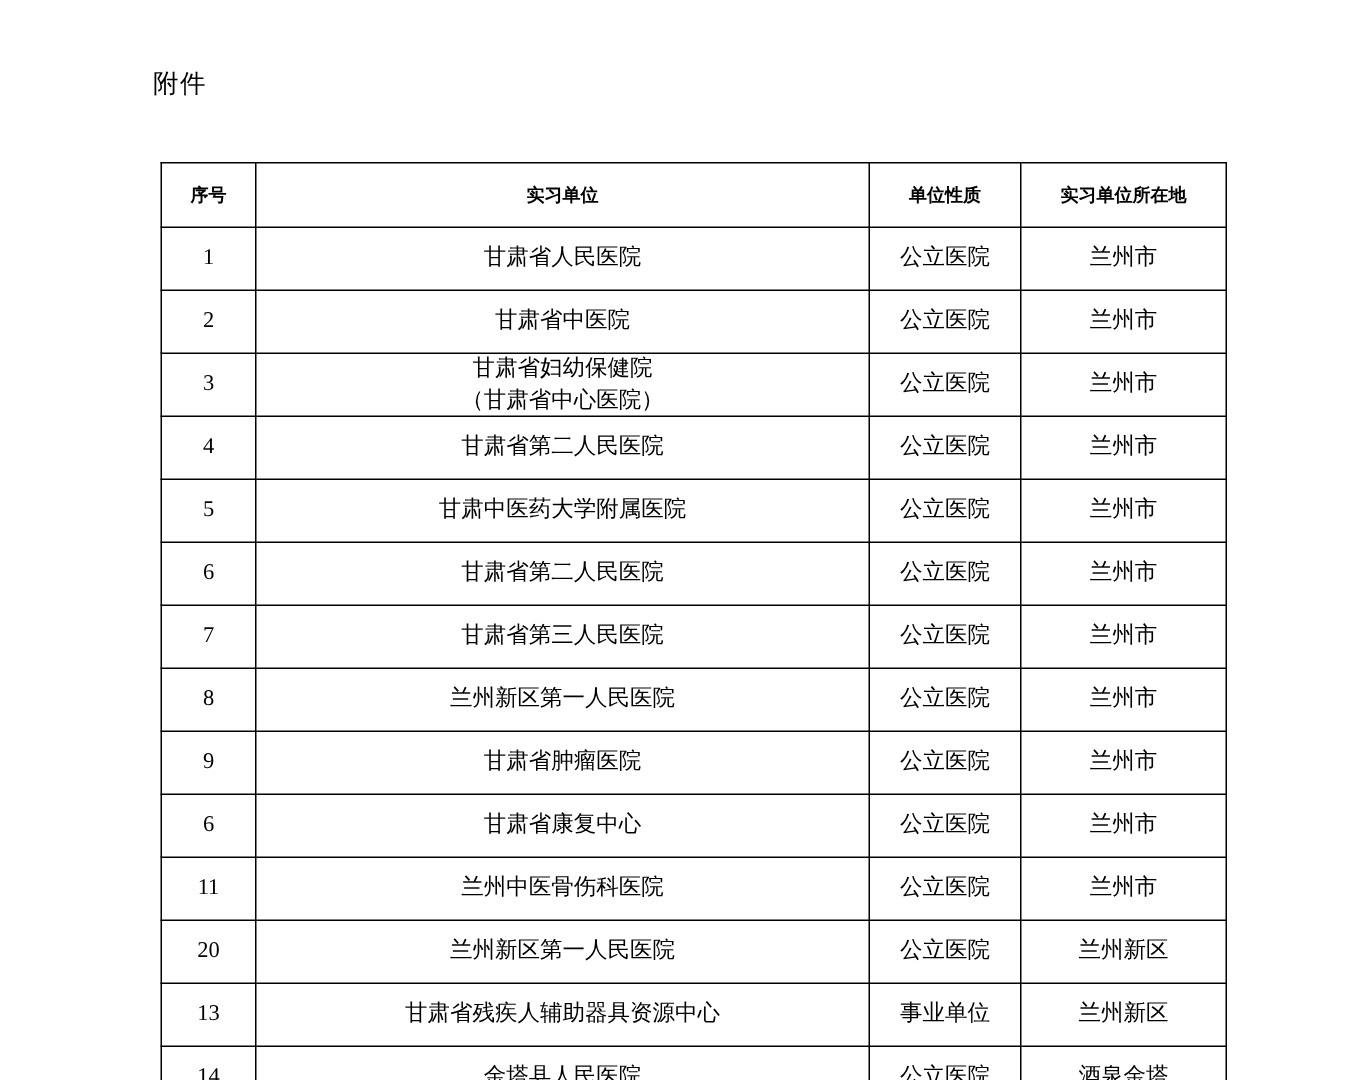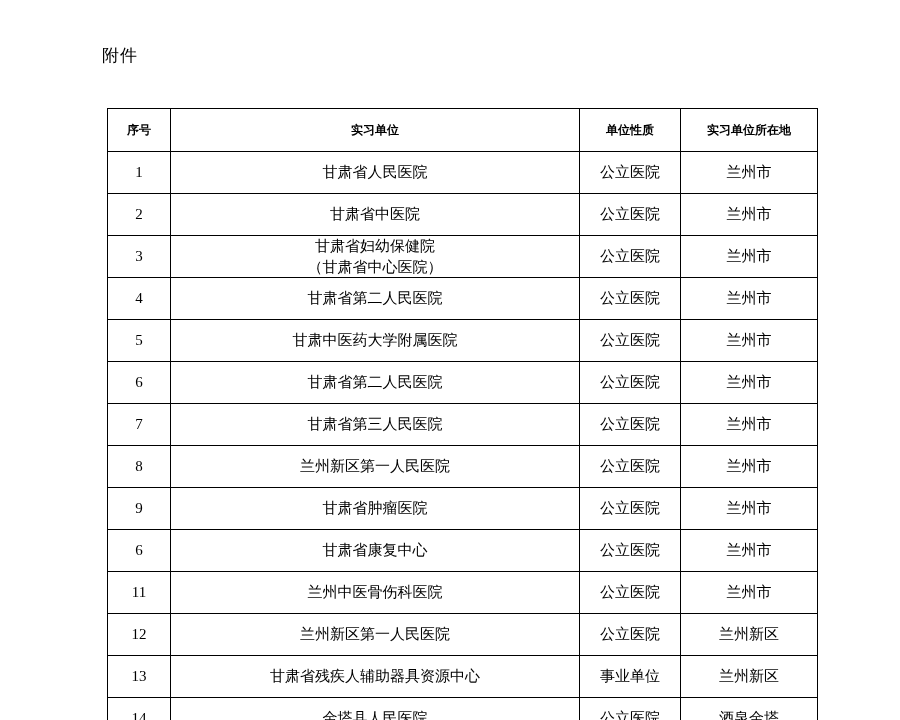--- a/index.html
+++ b/index.html
@@ -154,21 +154,21 @@
             <td class="col-nature">公立医院</td>
             <td class="col-loc">兰州市</td>
           </tr>
           <tr>
             <td class="col-no">11</td>
             <td class="col-unit">兰州中医骨伤科医院</td>
             <td class="col-nature">公立医院</td>
             <td class="col-loc">兰州市</td>
           </tr>
           <tr>
-            <td class="col-no">12</td>
+            <td class="col-no">20</td>
             <td class="col-unit">兰州新区第一人民医院</td>
             <td class="col-nature">公立医院</td>
             <td class="col-loc">兰州新区</td>
           </tr>
           <tr>
             <td class="col-no">13</td>
             <td class="col-unit">甘肃省残疾人辅助器具资源中心</td>
             <td class="col-nature">事业单位</td>
             <td class="col-loc">兰州新区</td>
           </tr>

